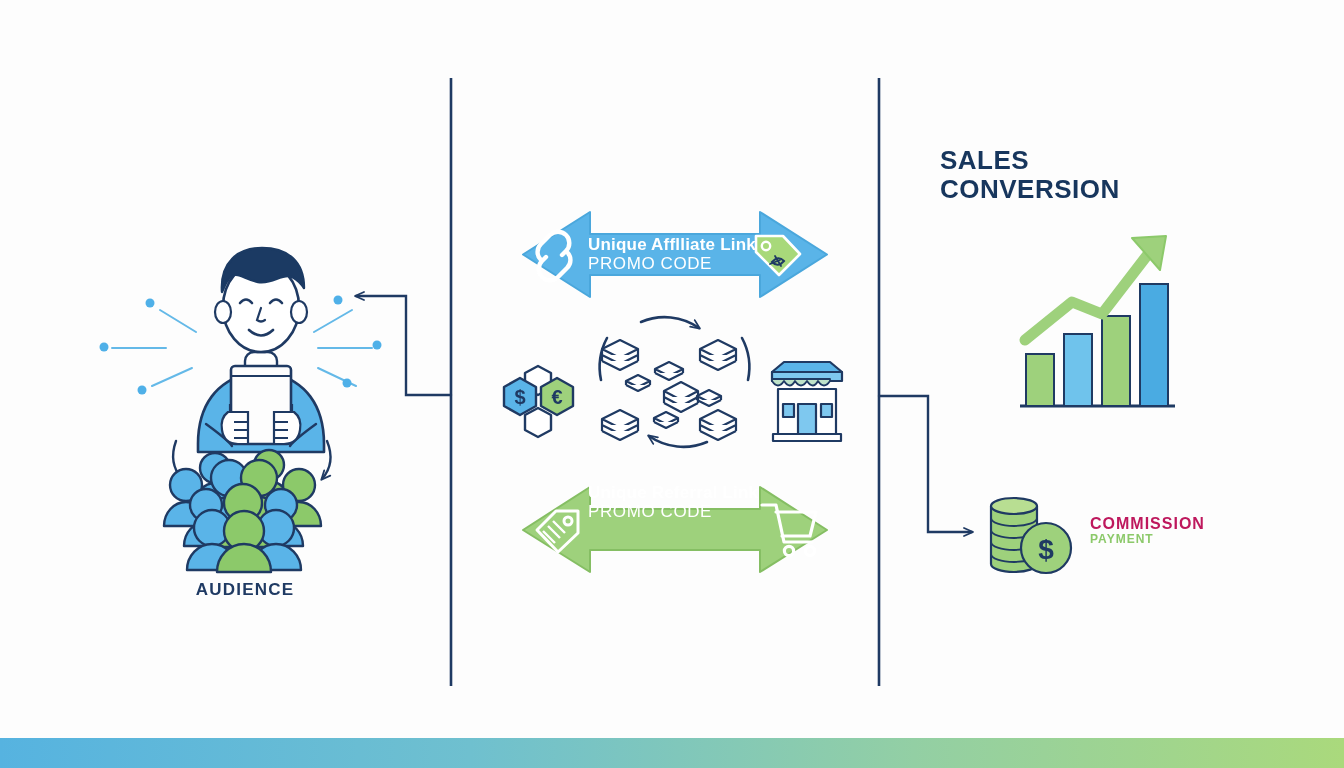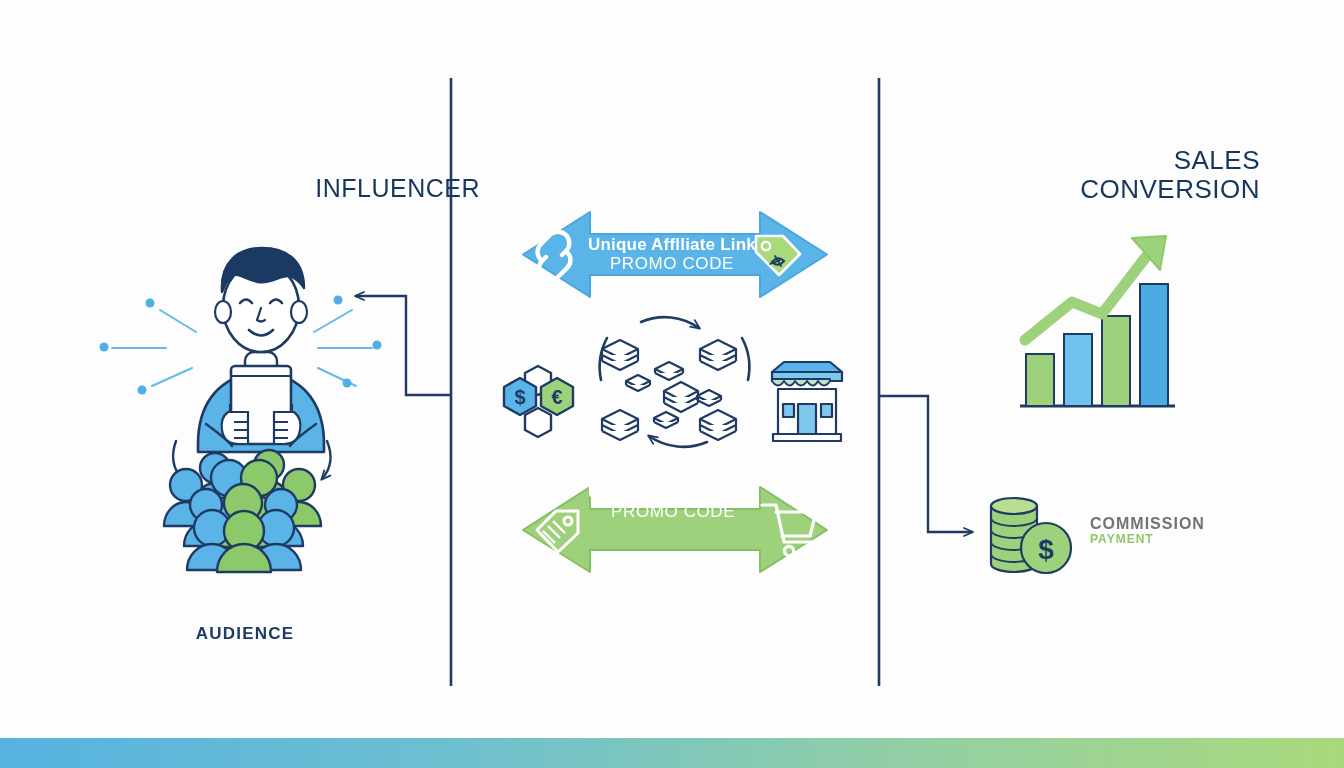--- a/index.html
+++ b/index.html
@@ -10,38 +10,38 @@
     font-family:"Liberation Sans", sans-serif;
     overflow:hidden;
     position:relative;
   }
   #stage{position:absolute;inset:0;width:1344px;height:768px;}
 
   
   .col-title{
     position:absolute;
     color:#17365d;
-    font-weight:normal;
+    font-weight:bold;
     letter-spacing:0.5px;
-    text-align:right;
+    text-align:left;
     line-height:1.12;
     white-space:pre-line;
   }
   #influencer-title{left:0;width:480px;top:174px;font-size:25px;}
   #sales-title{left:940px;width:320px;top:146px;font-size:26px;}
   #audience-label{left:100px;width:290px;top:580px;font-size:17px;color:#1f3a63;
-      font-weight:bold;letter-spacing:1.2px;text-align:center;margin-top:44px;}
+      font-weight:bold;letter-spacing:1.2px;text-align:center;}
 
   
   #commission-text{position:absolute;left:1090px;top:515px;line-height:1.15;}
-  #commission-text .l1{font-size:16px;font-weight:bold;color:#737373;letter-spacing:1px;display:block;}
+  #commission-text .l1{font-size:16px;font-weight:bold;color:#be185d;letter-spacing:1px;display:block;}
   #commission-text .l2{font-size:12px;font-weight:bold;color:#8cc96a;letter-spacing:1px;display:block;}
 
   
-  .banner-text{position:absolute;color:#ffffff;line-height:1.1;text-align:center;}
+  .banner-text{position:absolute;color:#ffffff;line-height:1.1;text-align:left;}
   .banner-text .t1{font-size:17px;font-weight:bold;display:block;letter-spacing:0.2px;}
   .banner-text .t2{font-size:17px;font-weight:normal;display:block;letter-spacing:0.6px;}
   #blue-banner-text{left:588px;top:236px;}
   #green-banner-text{left:588px;top:484px;}
   svg{display:block;}
 </style>
 </head>
 <body>
 
 <div id="stage">
@@ -349,21 +349,20 @@
         <path d="M991,554 a23,8 0 0 0 46,0"></path>
       </g>
 
       <circle cx="1046" cy="548" r="25" fill="#9ed17c"></circle>
       <text x="1046" y="559" text-anchor="middle" font-family="Liberation Sans, sans-serif" font-size="28" font-weight="bold" fill="#1f3a63" stroke="none">$</text>
     </g>
 
     <rect x="0" y="738" width="1344" height="30" fill="url(#gradBottom)"></rect>
   </svg>
 
-  <div id="influencer-title" class="col-title">INFLUENCER</div>
 
   <div id="audience-label" class="col-title">AUDIENCE</div>
 
   <div id="sales-title" class="col-title">SALES
 CONVERSION</div>
 
   <div id="blue-banner-text" class="banner-text">
     <span class="t1">Unique Afflliate Link</span>
     <span class="t2">PROMO CODE</span>
   </div>

